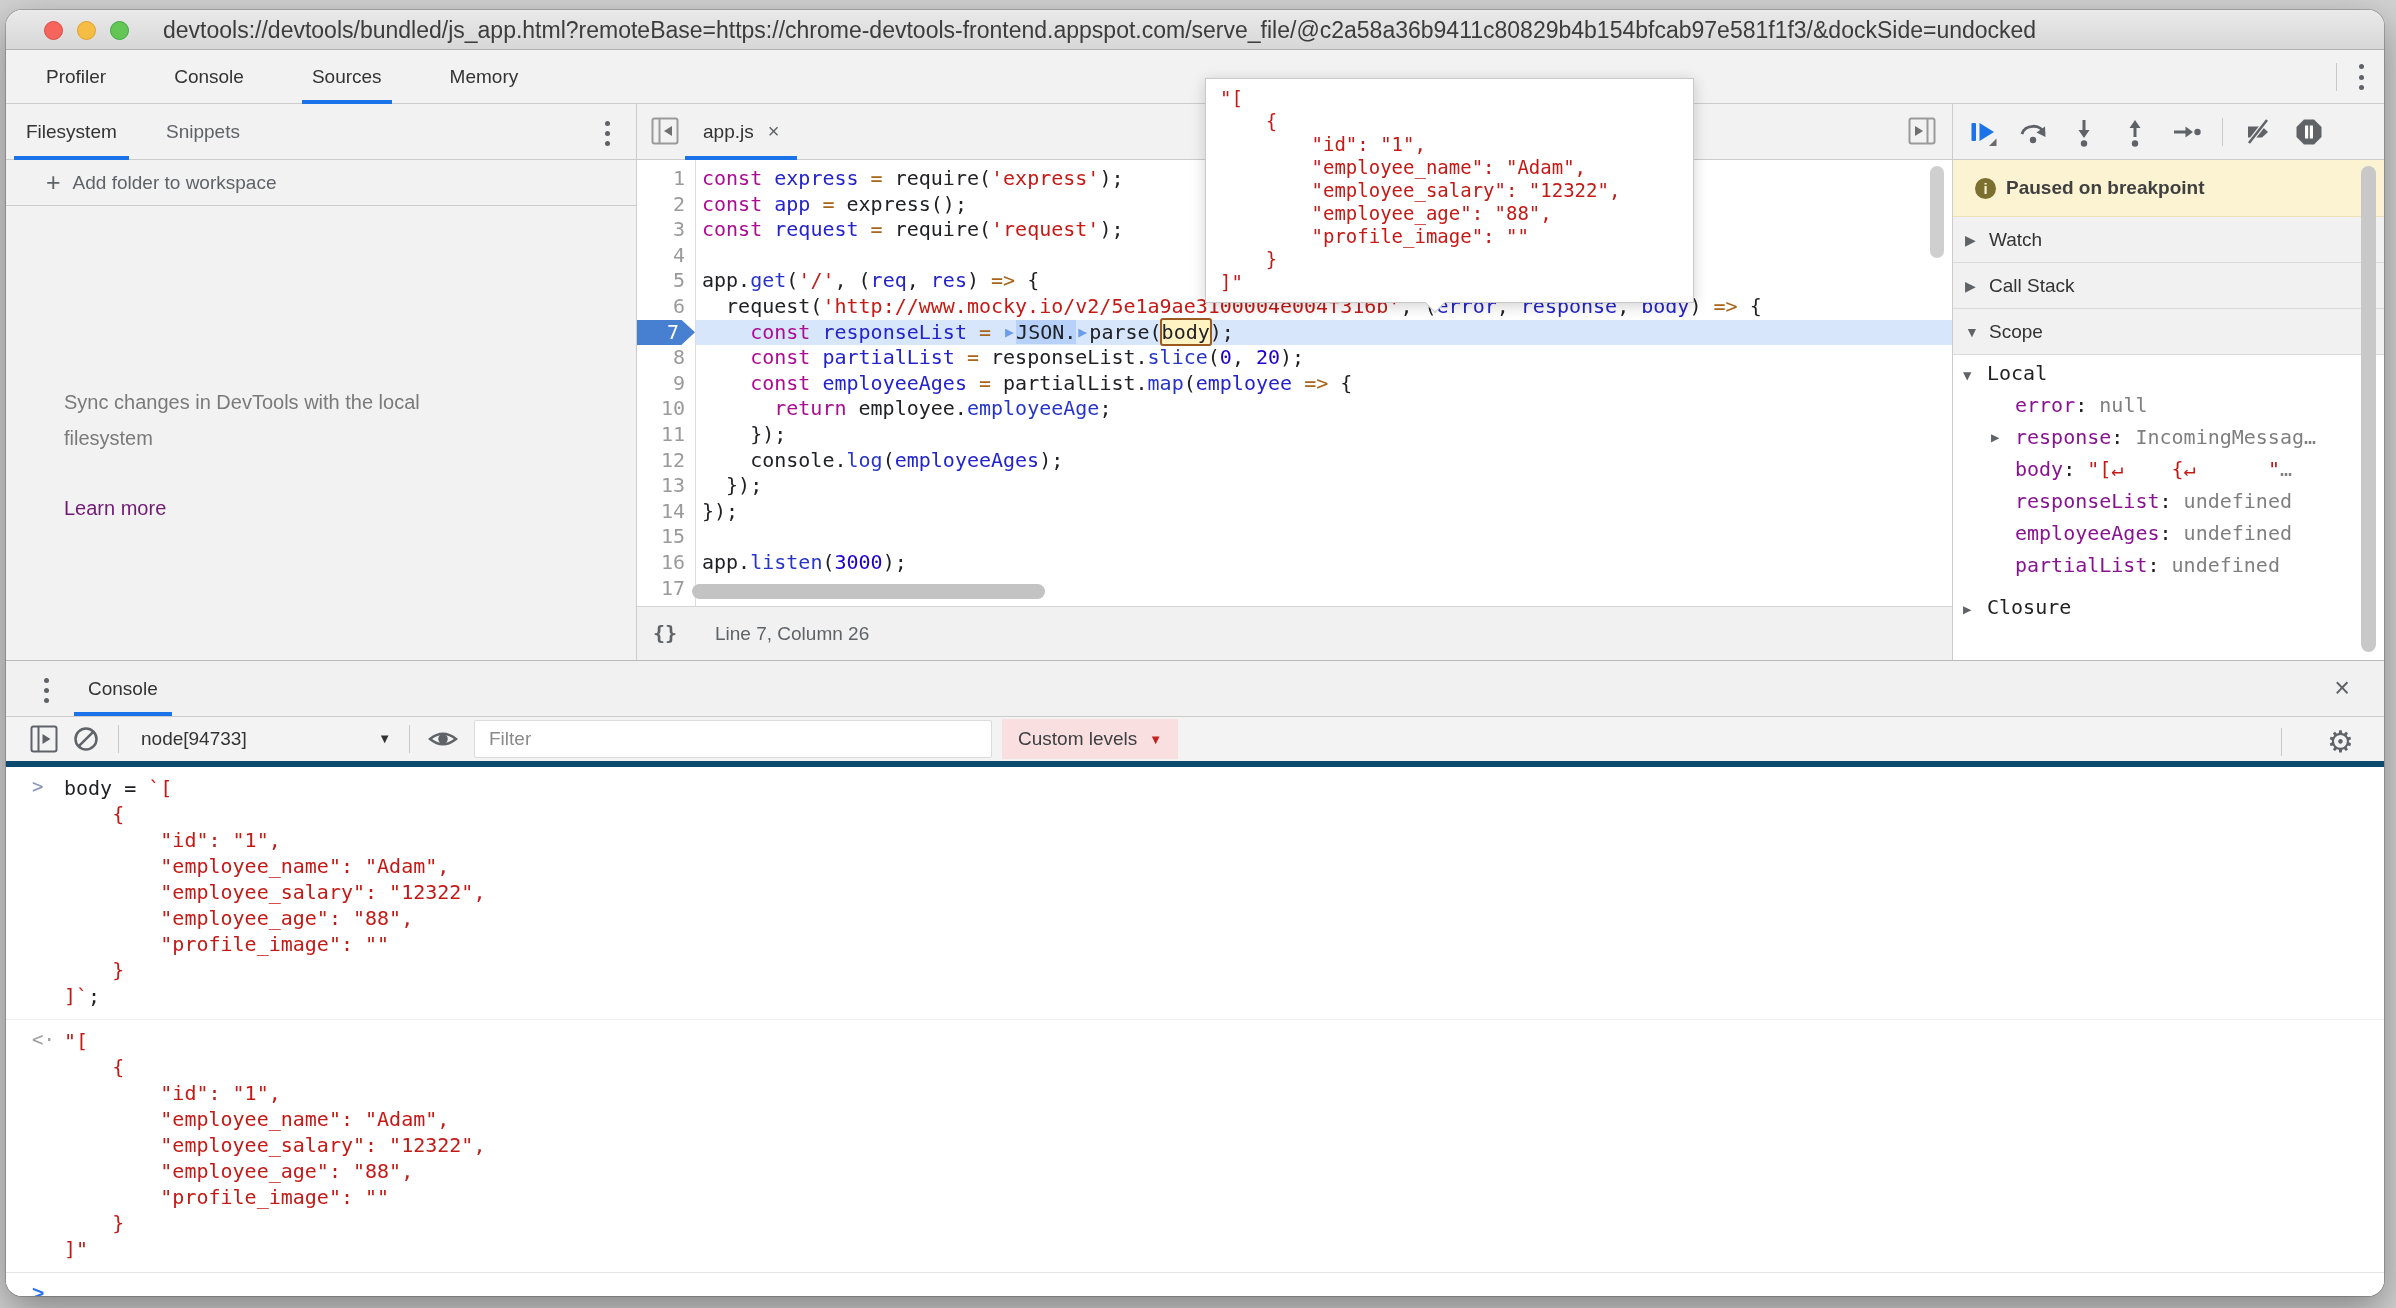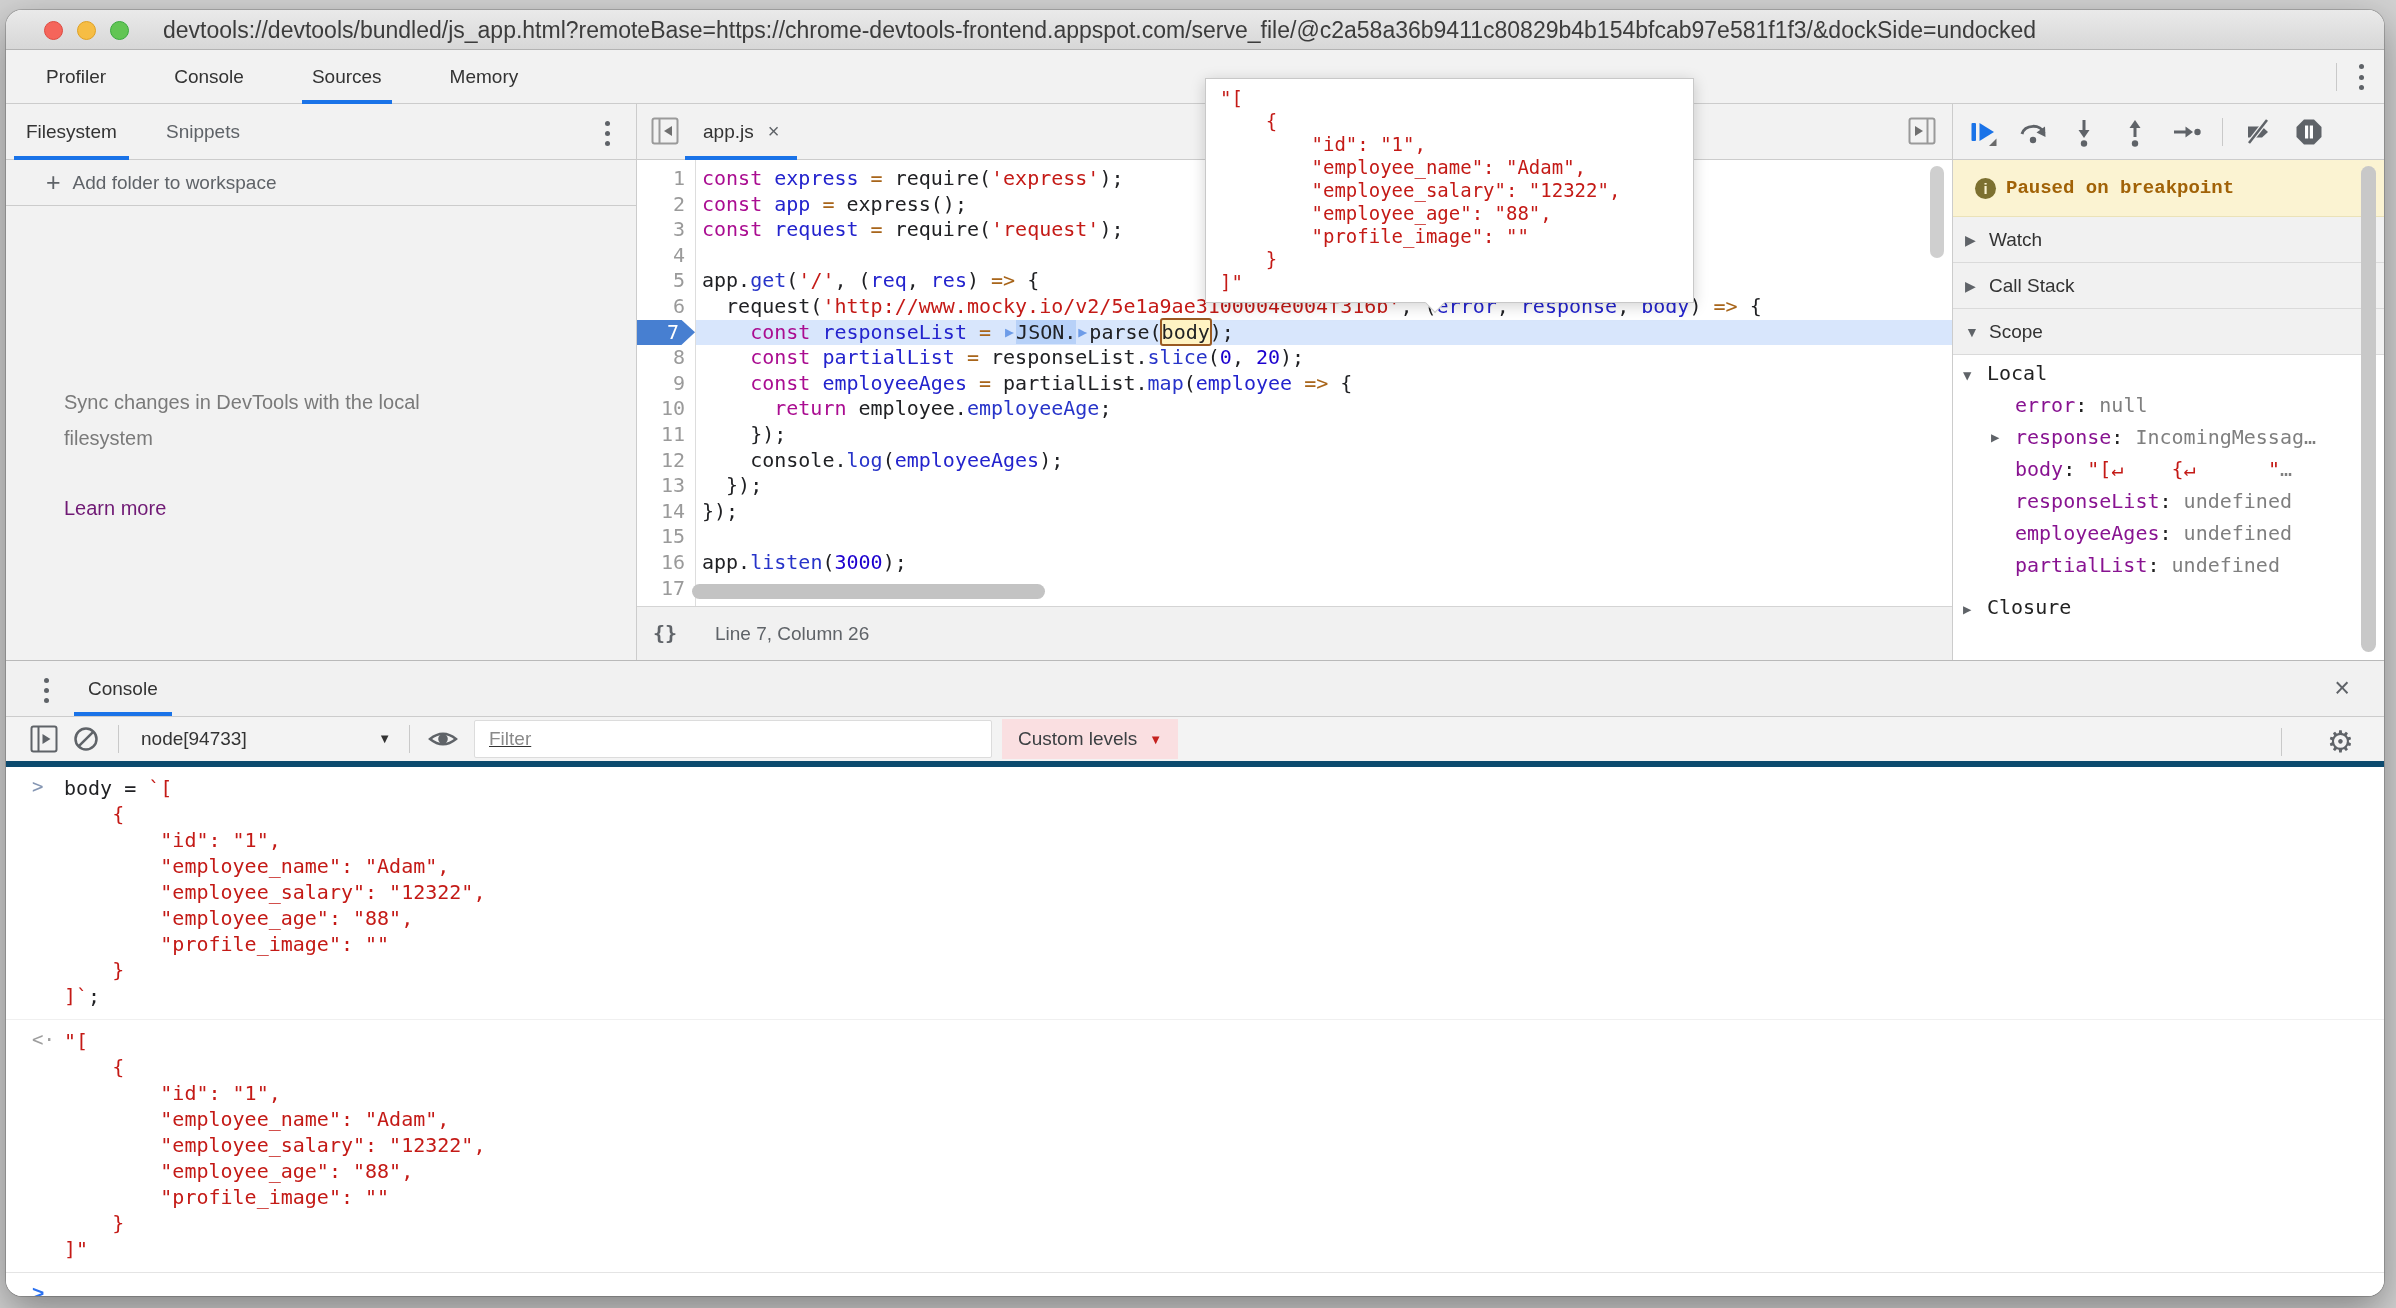--- a/index.html
+++ b/index.html
@@ -90,21 +90,21 @@
   .status .pos { position:absolute; left:78px; font-size:19px; color:#5f6368; }
 
   
   .rpanel { position:absolute; left:1952px; top:104px; width:438px; height:556px; background:#fff; border-left:1px solid #ccc; }
   .dbg-toolbar { height:56px; background:#f2f2f2; border-bottom:1px solid #ccc; display:flex; align-items:center; padding-left:14px; }
   .dbg-toolbar .ic { width:30px; height:30px; margin-right:21px; }
   .dbg-toolbar .vdiv { margin:0 20px 0 0; }
   .paused-banner { height:57px; background:#fbf3d2; border-bottom:1px solid #ebe2b8; display:flex; align-items:center; padding-left:22px; }
   .info-dot { width:21px; height:21px; border-radius:50%; background:#7c7030; color:#fbf3d2; font-size:15px; font-weight:bold;
     text-align:center; line-height:21px; margin-right:10px; flex:none; }
-  .paused-text { font-size:19px; font-weight:bold; color:#a16207;font-family:Liberation Mono, monospace; }
+  .paused-text { font-size:19px; font-weight:bold; color:#404040; }
   .sect { height:46px; background:#f1f1f1; border-bottom:1px solid #dadada; display:flex; align-items:center;
     padding-left:12px; font-size:19px; color:#333; }
   .chev { width:24px; color:#5f6368; font-size:14px; }
   .scope-body { position:relative; background:#fff; font-family:"DejaVu Sans Mono", monospace; font-size:20px; padding-top:2px; }
   .srow { height:32px; line-height:32px; white-space:pre; color:#222; position:relative; }
   .grow { padding-left:10px; }
   .grow .chev { display:inline-block; }
   .grow.closure { margin-top:10px; }
   .vrow { padding-left:62px; }
   .vrow .chev3 { position:absolute; left:38px; color:#5f6368; font-size:14px; }
@@ -120,21 +120,21 @@
   .con-title { position:absolute; left:82px; top:0; line-height:55px; font-size:19px; color:#333; }
   .con-title::after { content:""; position:absolute; left:-14px; right:-14px; bottom:0; height:4px; background:#1a73e8; }
   .con-close { position:absolute; right:34px; top:0; line-height:54px; font-size:27px; color:#5f6368; }
   .con-toolbar { position:relative; height:50px; background:#f3f3f3; border-bottom:6px solid #0c4a6e;
     display:flex; align-items:center; padding-left:24px; }
   .con-toolbar .ic { width:28px; height:28px; flex:none; }
   .con-toolbar .vdiv { margin:0 18px; }
   .ctx { font-size:19px; color:#333; width:250px; position:relative; margin-left:4px; }
   .ctx .caret { position:absolute; right:0; top:3px; font-size:13px; color:#333; }
   .filter { width:518px; height:38px; background:#fff; border:1px solid #dcdcdc; border-radius:2px;
-    font-size:19px; font-family:"Liberation Sans",sans-serif; color:#333; padding:0 14px; margin-left:16px;text-decoration:underline; }
+    font-size:19px; font-family:"Liberation Sans",sans-serif; color:#333; padding:0 14px; margin-left:16px; }
   .filter::placeholder { color:#8a8a8a; }
   .levels { height:40px; margin-left:10px; background:#fadfe1; display:flex; align-items:center; padding:0 16px; font-size:19px; color:#3c4043; }
   .levels .caret { color:#c5221f; font-size:13px; margin-left:12px; }
   .con-gear { position:absolute; right:30px; top:9px; font-size:30px; color:#5f6368; line-height:32px; }
   .con-gear-div { position:absolute; right:84px; top:11px; }
   .con-out { position:relative; font-family:"DejaVu Sans Mono", monospace; font-size:20px; }
   .centry { display:flex; padding:8px 0 10px 0; }
   .centry.command { border-bottom:1px solid #f0f0f0; }
   .centry .cchev { width:58px; padding-left:26px; flex:none; }
   .cchev.command { color:#8596b3; font-size:19px; }

